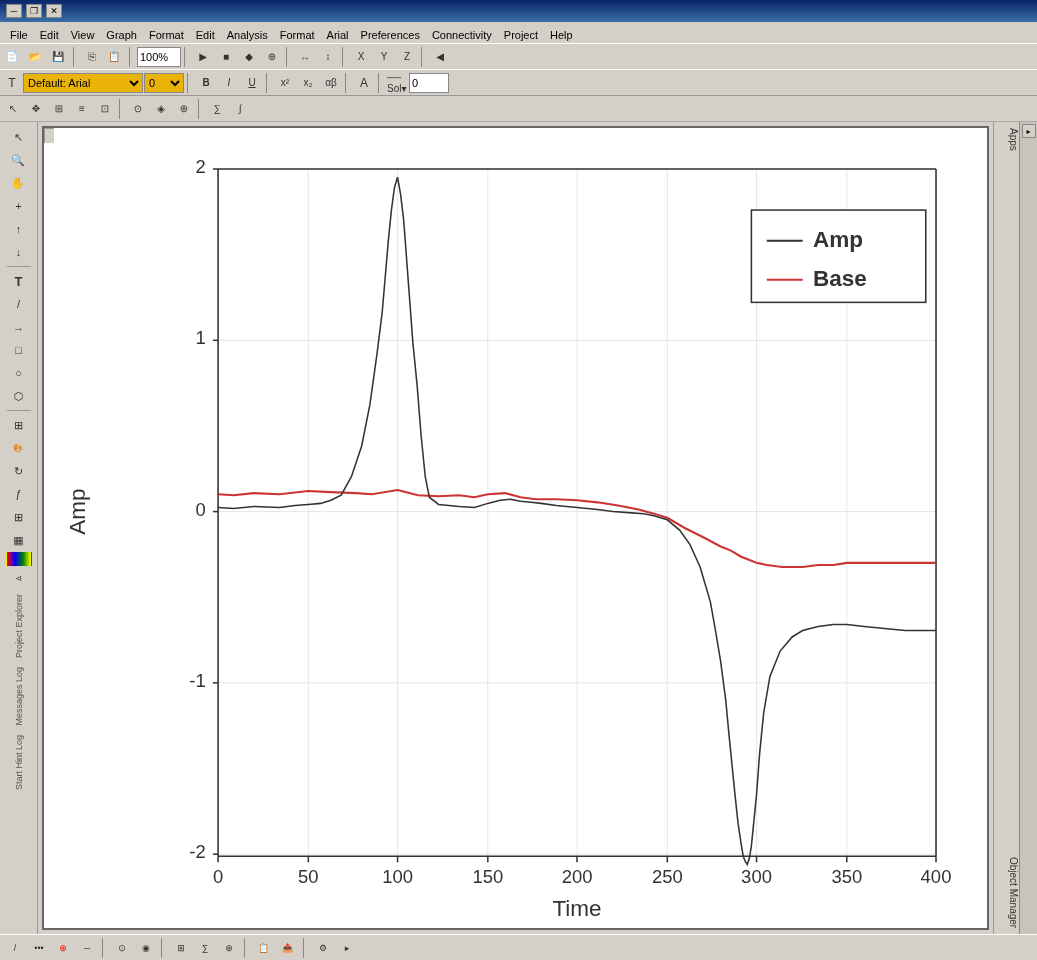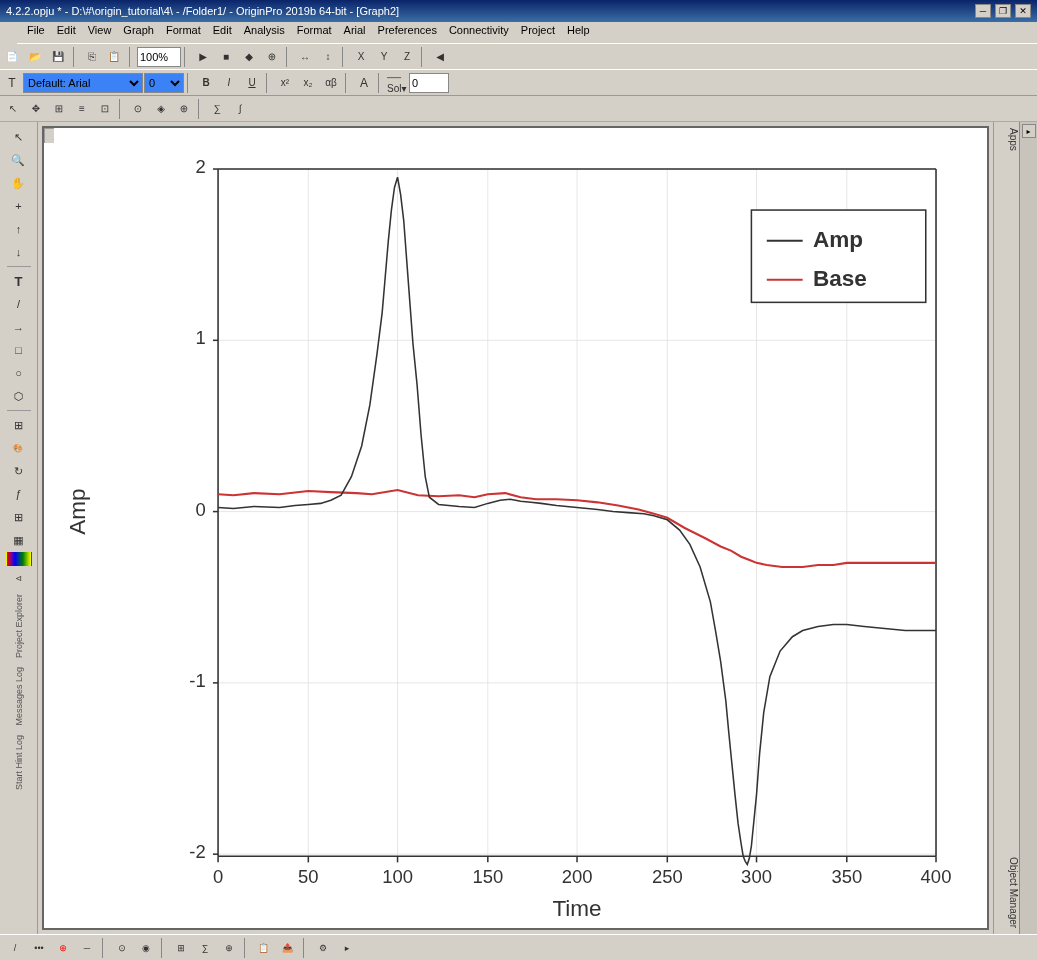--- a/index.html
+++ b/index.html
@@ -24,24 +24,23 @@
       display: flex; align-items: center; justify-content: center;
       cursor: pointer;
       color: #000;
     }
 
     
     #menubar {
       height: 22px;
       background: #d4d0c8;
       display: flex;
-      align-items: flex-start;
+      align-items: flex-end;
       border-bottom: 1px solid #fff;
       padding: 0 4px;
-      margin-left: 17px;
     }
     .menu-item {
       padding: 2px 6px;
       font-size: 11px;
       cursor: pointer;
       color: #000;
     }
 
     
     .toolbar-row {
@@ -80,21 +79,21 @@
       background: #d4d0c8;
       display: flex;
       align-items: center;
       padding: 1px 2px;
       border-bottom: 1px solid #999;
       gap: 1px;
     }
     .fmt-select {
       height: 20px;
       border: 1px solid #888;
-      background: #3b82f6;
+      background: #eab308;
       font-size: 11px;
     }
 
     
     #left-sidebar {
       width: 38px;
       background: #d4d0c8;
       border-right: 1px solid #999;
       display: flex;
       flex-direction: column;
@@ -159,21 +158,20 @@
       border-bottom: none;
       padding: 1px 8px;
       font-size: 11px;
       cursor: pointer;
     }
   </style>
 </head>
 <body>
 
 <div id="titlebar">
-  <span>4.2.2.opju * - D:\#\origin_tutorial\4\ - /Folder1/ - OriginPro 2019b 64-bit - [Graph2]</span>
   <div id="titlebar-controls">
     <div class="title-btn">─</div>
     <div class="title-btn">❐</div>
     <div class="title-btn">✕</div>
   </div>
 </div>
 
 <div id="menubar">
   <div class="menu-item">File</div>
   <div class="menu-item">Edit</div>

